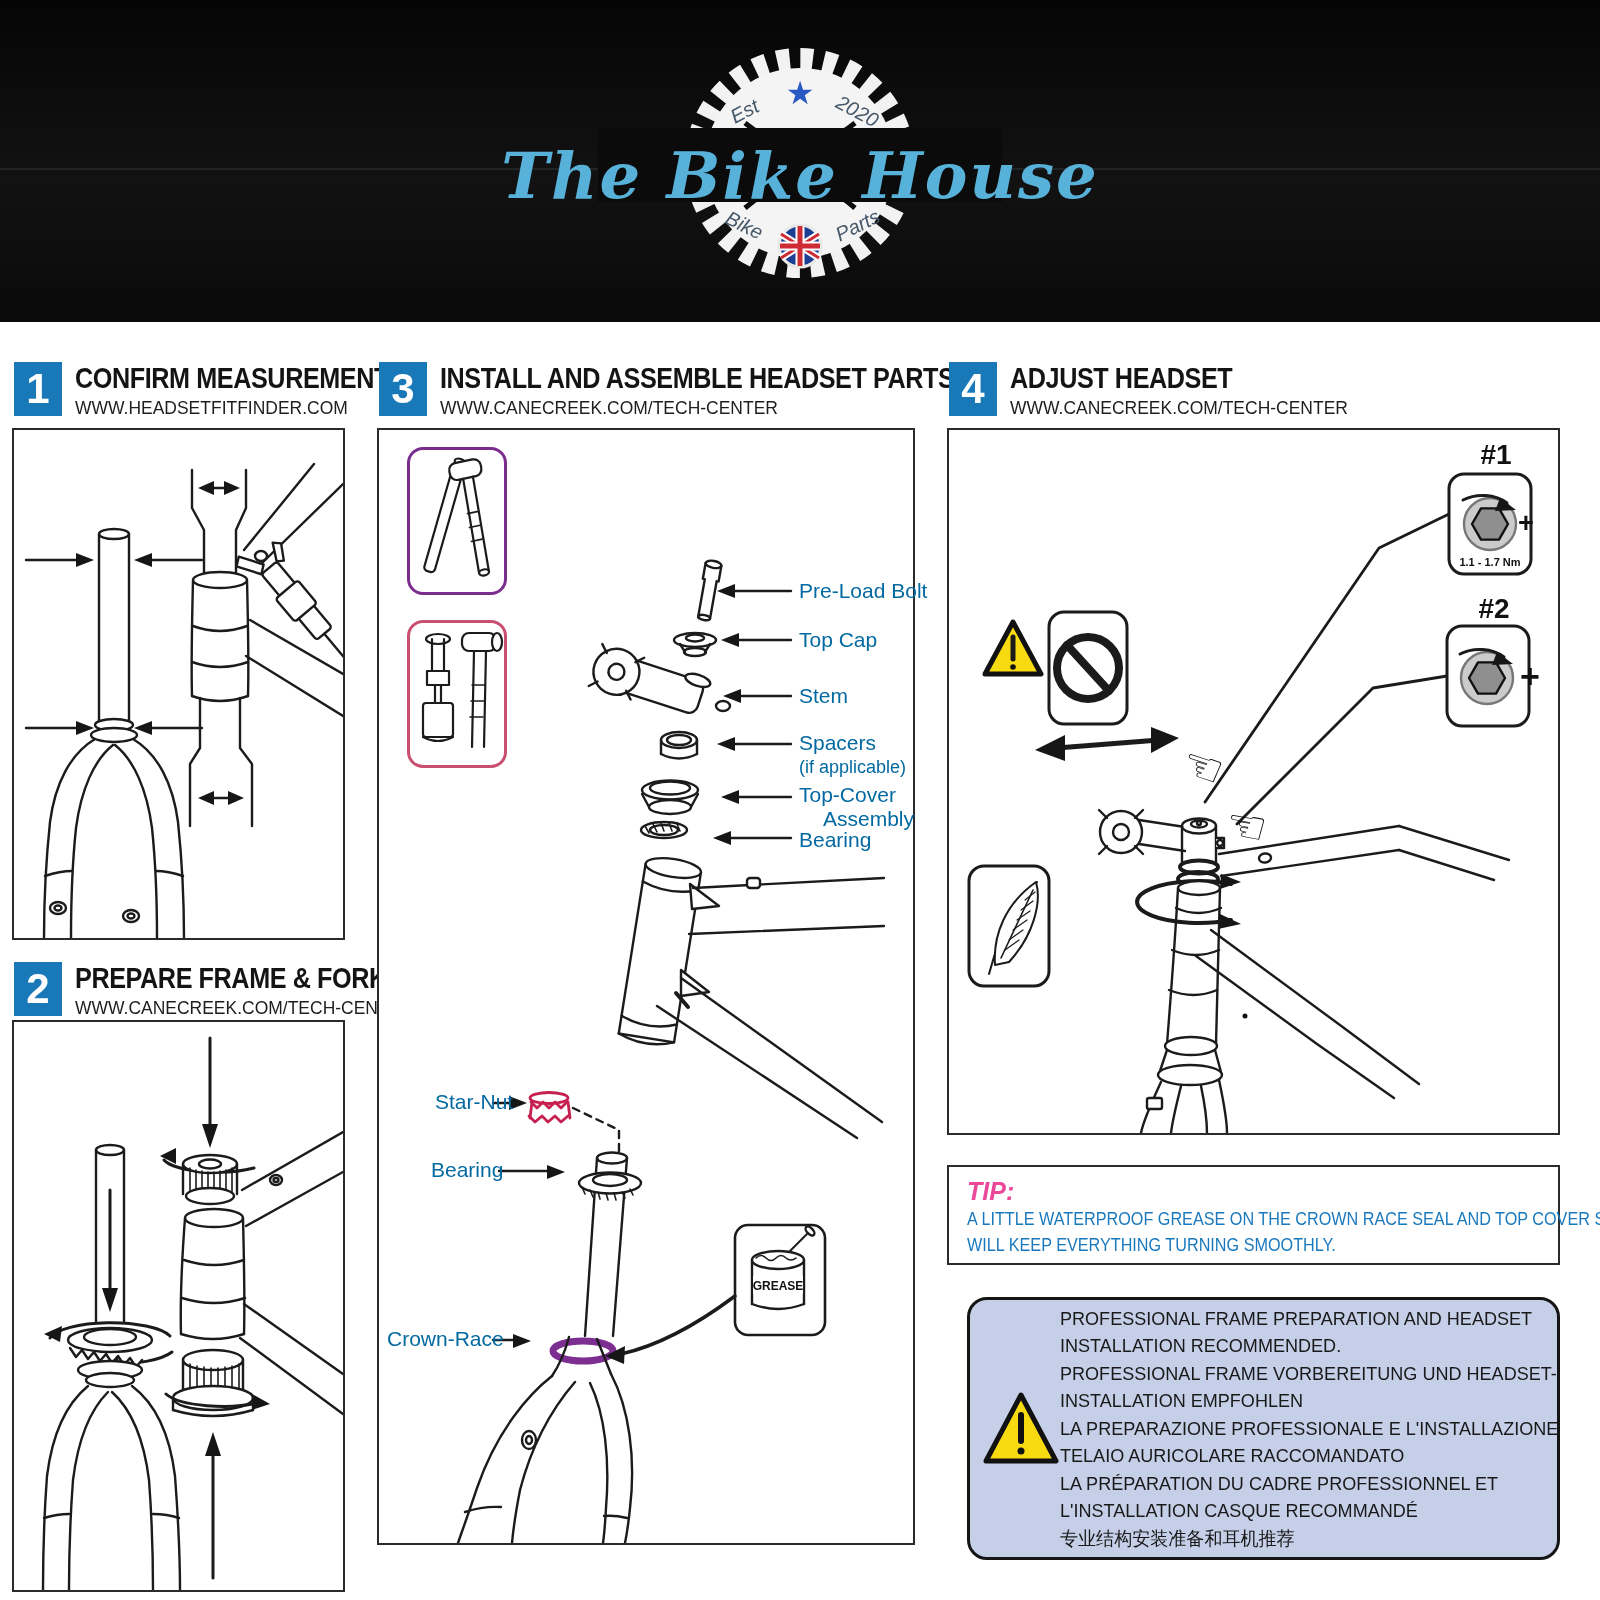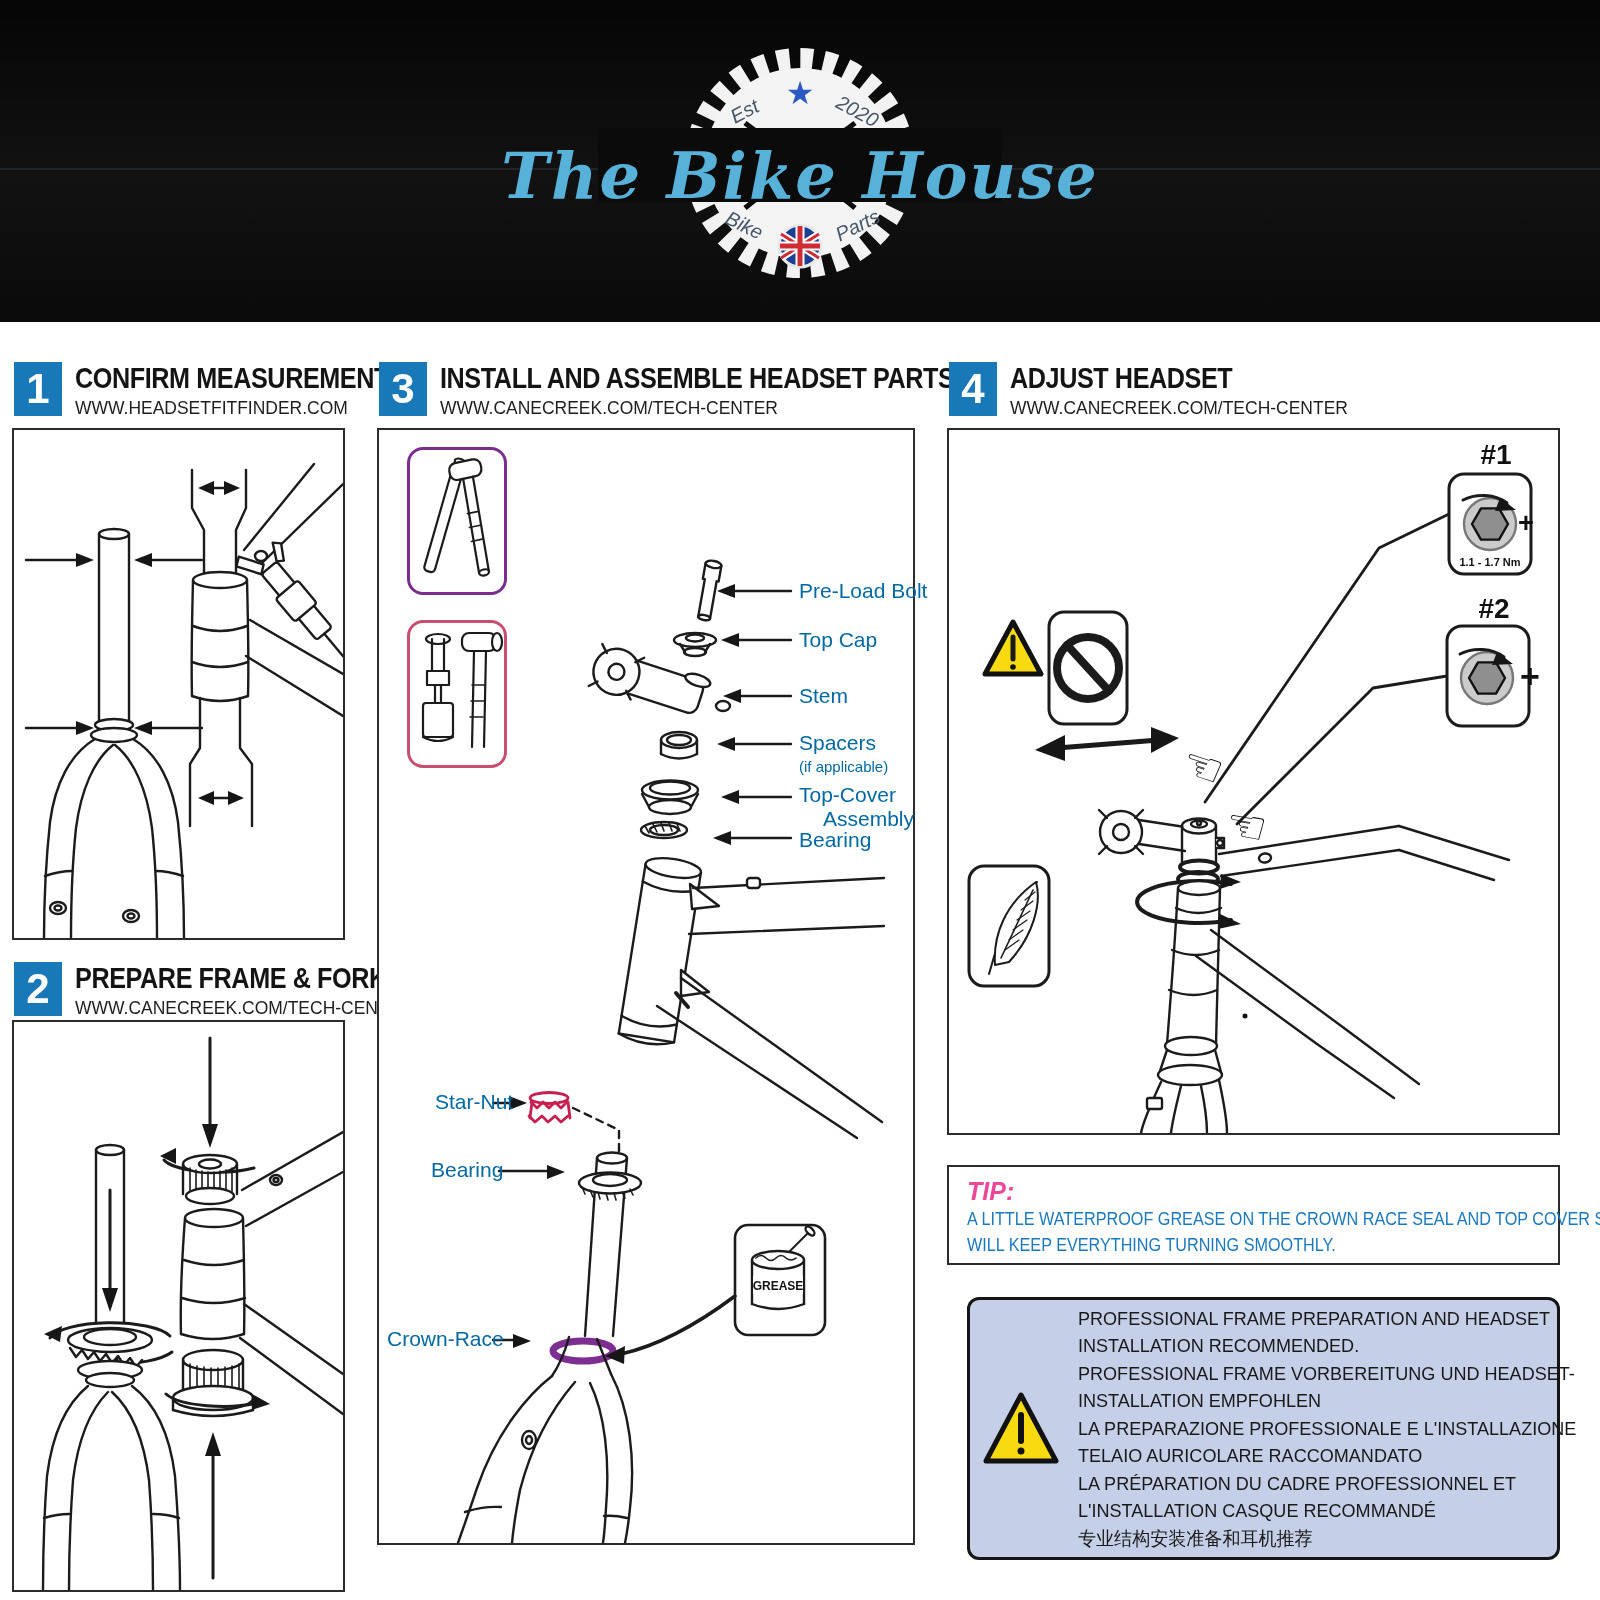--- a/index.html
+++ b/index.html
@@ -21,29 +21,29 @@
              transform:scaleX(.84);transform-origin:left;letter-spacing:-.5px;line-height:32px;}
   .hdr-url{font-size:19px;color:#1e1e1e;white-space:nowrap;transform:scaleX(.92);
            transform-origin:left;margin-top:3px;}
   
   .panel{position:absolute;background:#fff;border:2px solid #2b2b2b;box-sizing:border-box;}
   #p1{left:12px;top:428px;width:333px;height:512px;}
   #p2{left:12px;top:1020px;width:333px;height:572px;}
   #p3{left:377px;top:428px;width:538px;height:1117px;}
   #p4{left:947px;top:428px;width:613px;height:707px;}
   #tip{left:947px;top:1165px;width:613px;height:100px;padding:10px 18px;}
-  #warn{left:967px;top:1297px;width:593px;height:263px;background:#c5cfe8;border-radius:12px;
-        border:3px solid #151515;display:flex;align-items:center;gap:18px;padding:10px 12px;}
+  #warn{left:967px;top:1297px;width:593px;height:263px;background:#c5cfe8;border-radius:20px;
+        border:3px solid #151515;display:flex;align-items:center;gap:0;padding:10px 12px;}
   
   .toolbox{position:absolute;width:100px;height:148px;border-radius:16px;background:#fff;box-sizing:border-box;}
   #toolA{left:28px;top:17px;border:3.5px solid #7b2d8e;}
   #toolB{left:28px;top:190px;border:3px solid #c94f70;}
   
   .lbl3{position:absolute;color:#0369a1;font-size:21px;line-height:24px;white-space:nowrap;}
-  .lbl3.small{font-size:15px;}
+  .lbl3.small{font-size:18px;}
   
   .tip-title{color:#ec4899;font-weight:bold;font-size:25px;font-style:italic;}
   .tip-line{color:#1a79bd;font-size:18px;line-height:26px;white-space:nowrap;
             transform:scaleX(.9);transform-origin:left;}
   
   .warn-text{display:flex;flex-direction:column;}
   .warn-line{color:#191919;font-size:19px;line-height:27.5px;white-space:nowrap;
              transform:scaleX(.95);transform-origin:left;}
   svg text{font-family:"Liberation Sans",sans-serif;}
   .hand{font-size:46px;fill:#111;}

